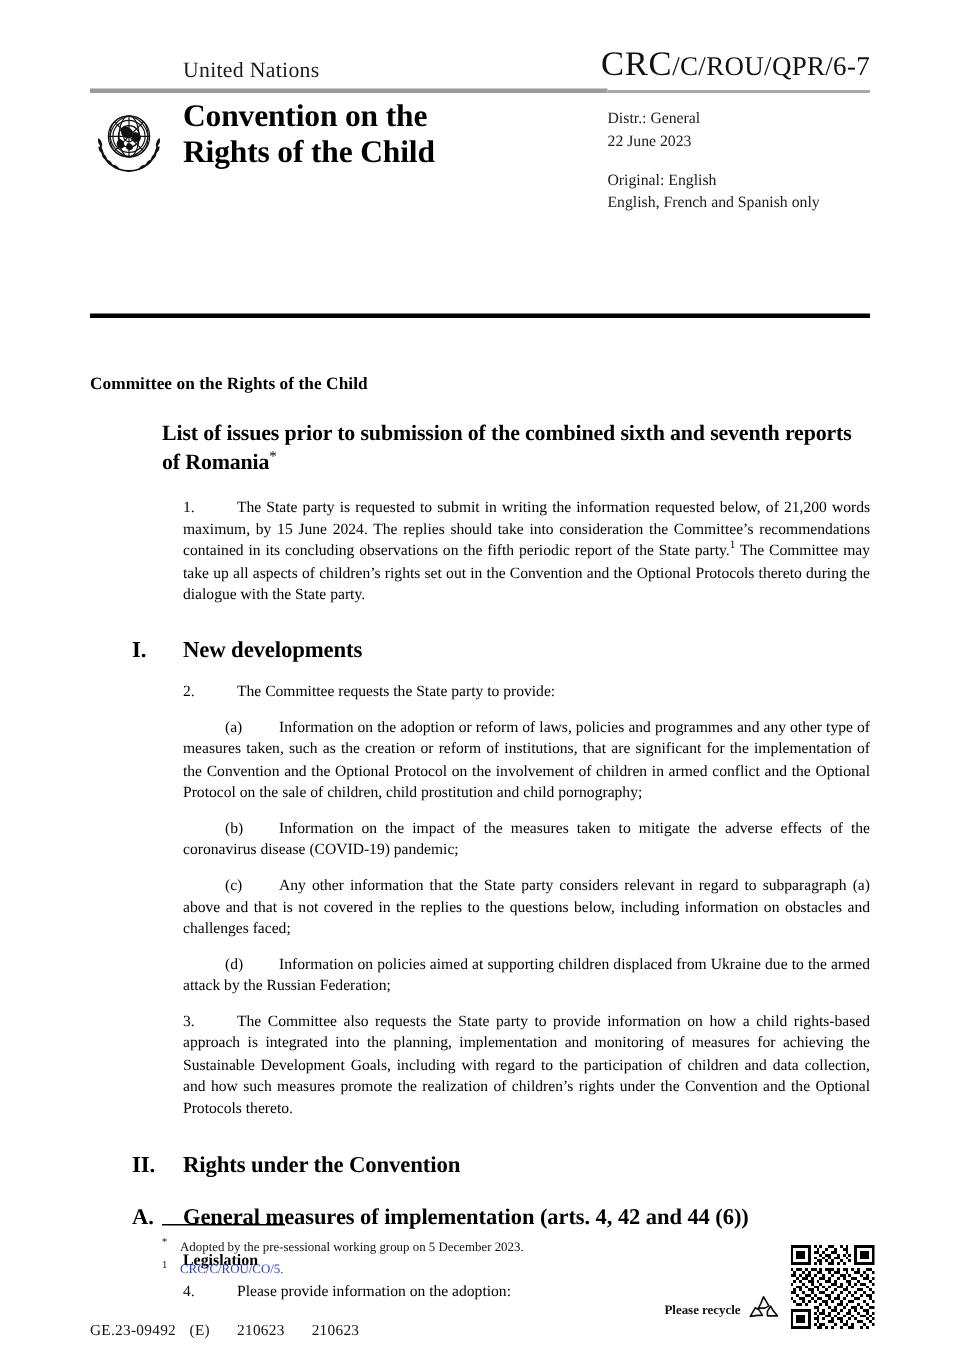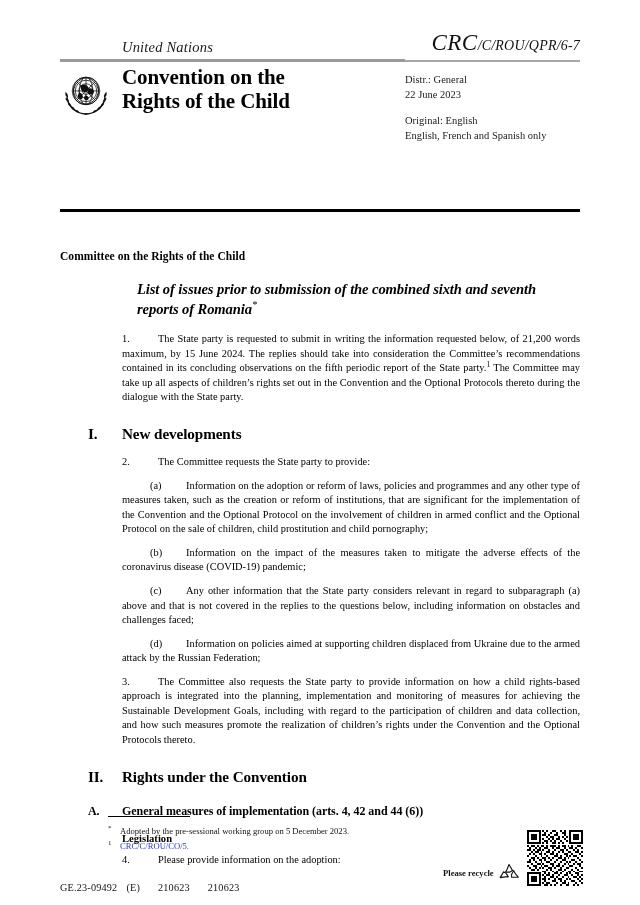--- a/index.html
+++ b/index.html
@@ -25,42 +25,41 @@
     position: absolute;
     left: 60px;
     top: 34px;
     width: 520px;
   }
   .masthead-top {
     display: flex;
     align-items: flex-end;
     justify-content: space-between;
     height: 22px;
-    font-style: italic;
   }
   .org-name {
     font-family: "Liberation Serif", serif;
     font-size: 14.5px;
     letter-spacing: 0.2px;
     padding-left: 62px;
     color: #1a1a1a;
   }
   .doc-symbol {
     white-space: nowrap;
     text-align: right;
     color: #111;
   }
   .doc-symbol .sym-main {
     font-family: "Liberation Serif", serif;
     font-size: 23px;
     letter-spacing: 0.5px;
   }
   .doc-symbol .sym-rest {
     font-family: "Liberation Serif", serif;
-    font-size: 14px;
+    font-size: 18px;
     letter-spacing: 0.2px;
   }
 
   .rule-head {
     position: absolute;
     left: 60px;
     top: 59px;
     width: 520px;
     height: 3px;
   }
@@ -140,27 +139,26 @@
     width: 520px;
   }
   .committee {
     font-weight: bold;
     font-size: 11.5px;
     letter-spacing: 0.05px;
     margin-bottom: 18px;
     margin-top: 28px;
   }
   .doc-title {
-    margin-left: 77px;
+    margin-left: 48px;
     font-weight: bold;
     font-size: 14.6px;
     line-height: 1.28;
     margin-bottom: 14px;
     letter-spacing: -0.1px;
-    font-style: italic;
   }
   .doc-title .star {
     font-size: 10px;
     vertical-align: super;
     font-weight: normal;
   }
 
   p.para {
     margin: 0 0 9px 0;
     padding-left: 62px;
@@ -195,21 +193,21 @@
     font-weight: bold;
     letter-spacing: -0.1px;
   }
   h2.sec .rn {
     display: inline-block;
     width: 34px;
   }
   h3.subsec {
     margin: 18px 0 12px 0;
     padding-left: 28px;
-    font-size: 12px;
+    font-size: 15px;
     font-weight: bold;
     letter-spacing: -0.05px;
   }
   h3.subsec .ln {
     display: inline-block;
     width: 34px;
   }
   h4.minor {
     margin: 14px 0 9px 0;
     padding-left: 62px;

